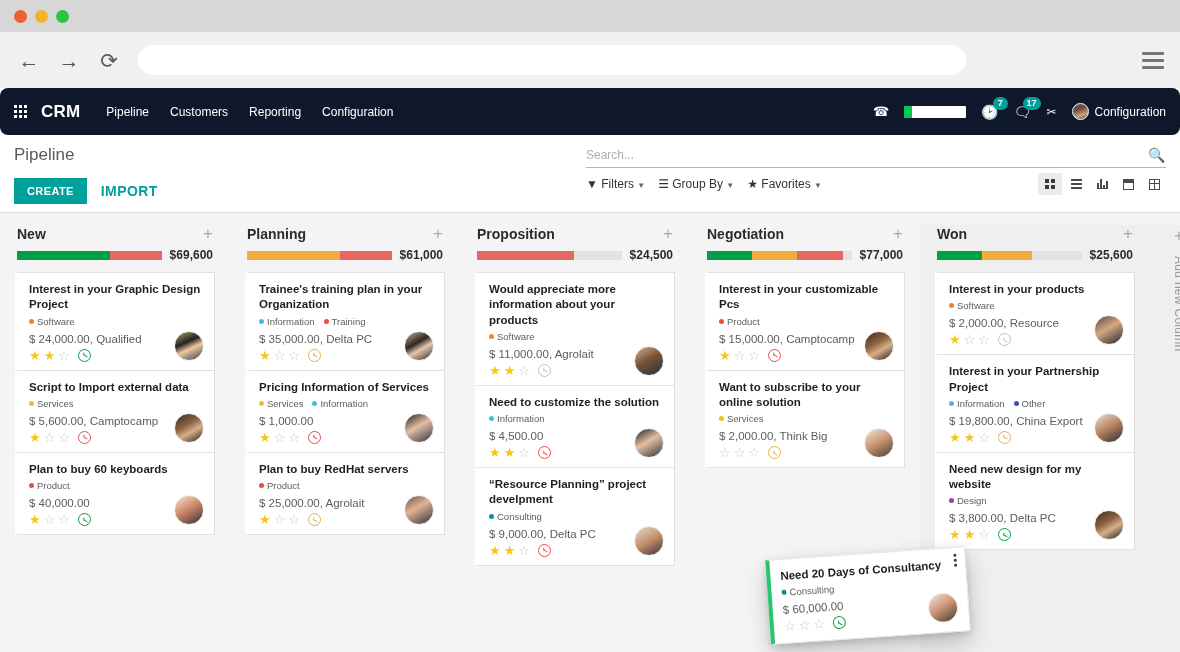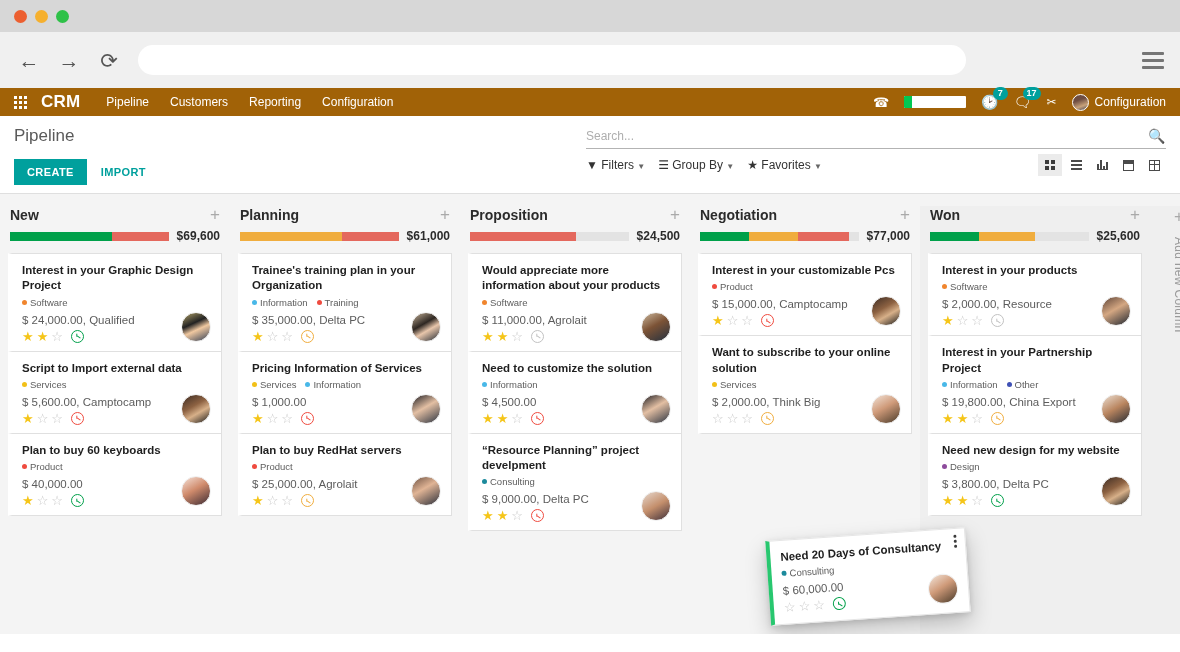--- a/index.html
+++ b/index.html
@@ -30,22 +30,22 @@
   }
   .urlbar {
     flex: 1; height: 30px; background: #fff; border-radius: 15px;
     margin: 0 6px 0 2px; max-width: 828px;
   }
   .hamburger { width: 22px; display: flex; flex-direction: column; gap: 4px; margin-left: auto; }
   .hamburger i { display: block; height: 3px; background: #757575; border-radius: 1px; }
 
   
   .appbar {
-    height: 28px; background: #a16207; color: #fff;
-    display: flex; align-items: center; padding: 0 14px; gap: 0;
+    height: 47px; background: #0f172a; color: #fff;
+    display: flex; align-items: center; padding: 0 14px; gap: 0; border-radius: 8px;
   }
   .grid-icon { display: grid; grid-template-columns: repeat(3,3px); gap: 2px; margin-right: 14px; }
   .grid-icon span { width: 3px; height: 3px; background: #fff; display: block; }
   .brand { font-size: 17px; font-weight: bold; letter-spacing: .2px; margin-right: 26px; }
   .appmenu { display: flex; gap: 21px; font-size: 12px; }
   .appmenu span { cursor: pointer; }
   .appright { margin-left: auto; display: flex; align-items: center; gap: 15px; font-size: 12px; }
   .phone-ico { font-size: 13px; transform: scaleX(-1); }
   .progwrap { width: 62px; height: 12px; background: #ffffff; border-radius: 1px; overflow: hidden; }
   .progwrap i { display: block; height: 100%; background: #00c853; }
@@ -78,21 +78,21 @@
   .searchbox input::placeholder { color: #aeaeae; }
   .search-ico { font-size: 14px; color: #444; }
 
   .cp-row2 { display: flex; align-items: center; margin-top: 13px; }
   .btn-create {
     background: #00a09d; color: #fff; border: none; font-size: 11px; font-weight: bold;
     padding: 7px 13px; letter-spacing: .4px; cursor: pointer;
     font-family: "Liberation Sans", sans-serif;
   }
   .btn-import {
-    background: none; border: none; color: #00a09d; font-size: 11px; font-weight: bold;
+    background: none; border: none; color: #00a09d; font-size: 14px; font-weight: bold;
     margin-left: 14px; letter-spacing: .4px; cursor: pointer;
     font-family: "Liberation Sans", sans-serif;
   }
   .cp-filters {
     position: absolute; left: 586px; top: 42px; display: flex; gap: 13px;
     font-size: 12px; color: #333;
   }
   .cp-filters > span { cursor: pointer; white-space: nowrap; }
   .caret { font-size: 8px; color: #666; }
   .viewswitch { position: absolute; right: 14px; top: 38px; display: flex; gap: 2px; }
@@ -111,21 +111,21 @@
   .ico-cal:before { content:""; position:absolute; top:0; left:0; right:0; height:3px; background:#4a4a4a; }
   .ico-piv { width: 11px; height: 11px; border: 1.5px solid #4a4a4a; position: relative; }
   .ico-piv:before { content:""; position:absolute; top:3px; left:0; right:0; height:1px; background:#4a4a4a; }
   .ico-piv:after { content:""; position:absolute; top:0; bottom:0; left:4px; width:1px; background:#4a4a4a; }
 
   
   .kanban {
     background: #f4f4f4; height: 440px; display: flex; padding: 12px 0 0 0;
     position: relative; overflow: hidden;
   }
-  .kcol { width: 230px; flex: 0 0 230px; padding: 0 8px; position: relative; }
+  .kcol { width: 230px; flex: 0 0 230px; padding: 0 15px; position: relative; }
   .kcol.alt { background: #efefef; }
   .khead { display: flex; align-items: center; padding: 0 2px; }
   .ktitle { font-size: 14px; font-weight: bold; color: #2b2b2b; }
   .kplus { margin-left: auto; color: #a9a9a9; font-size: 17px; line-height: 1; cursor: pointer; }
   .kmeter { display: flex; align-items: center; gap: 8px; margin-top: 6px; padding: 0 2px; }
   .bar { flex: 1; height: 9px; background: #e3e3e3; display: flex; overflow: hidden; }
   .bar i { display: block; height: 100%; }
   .kamount { font-size: 12px; font-weight: bold; color: #2b2b2b; white-space: nowrap; }
   .kcards { margin-top: 10px; }
 

